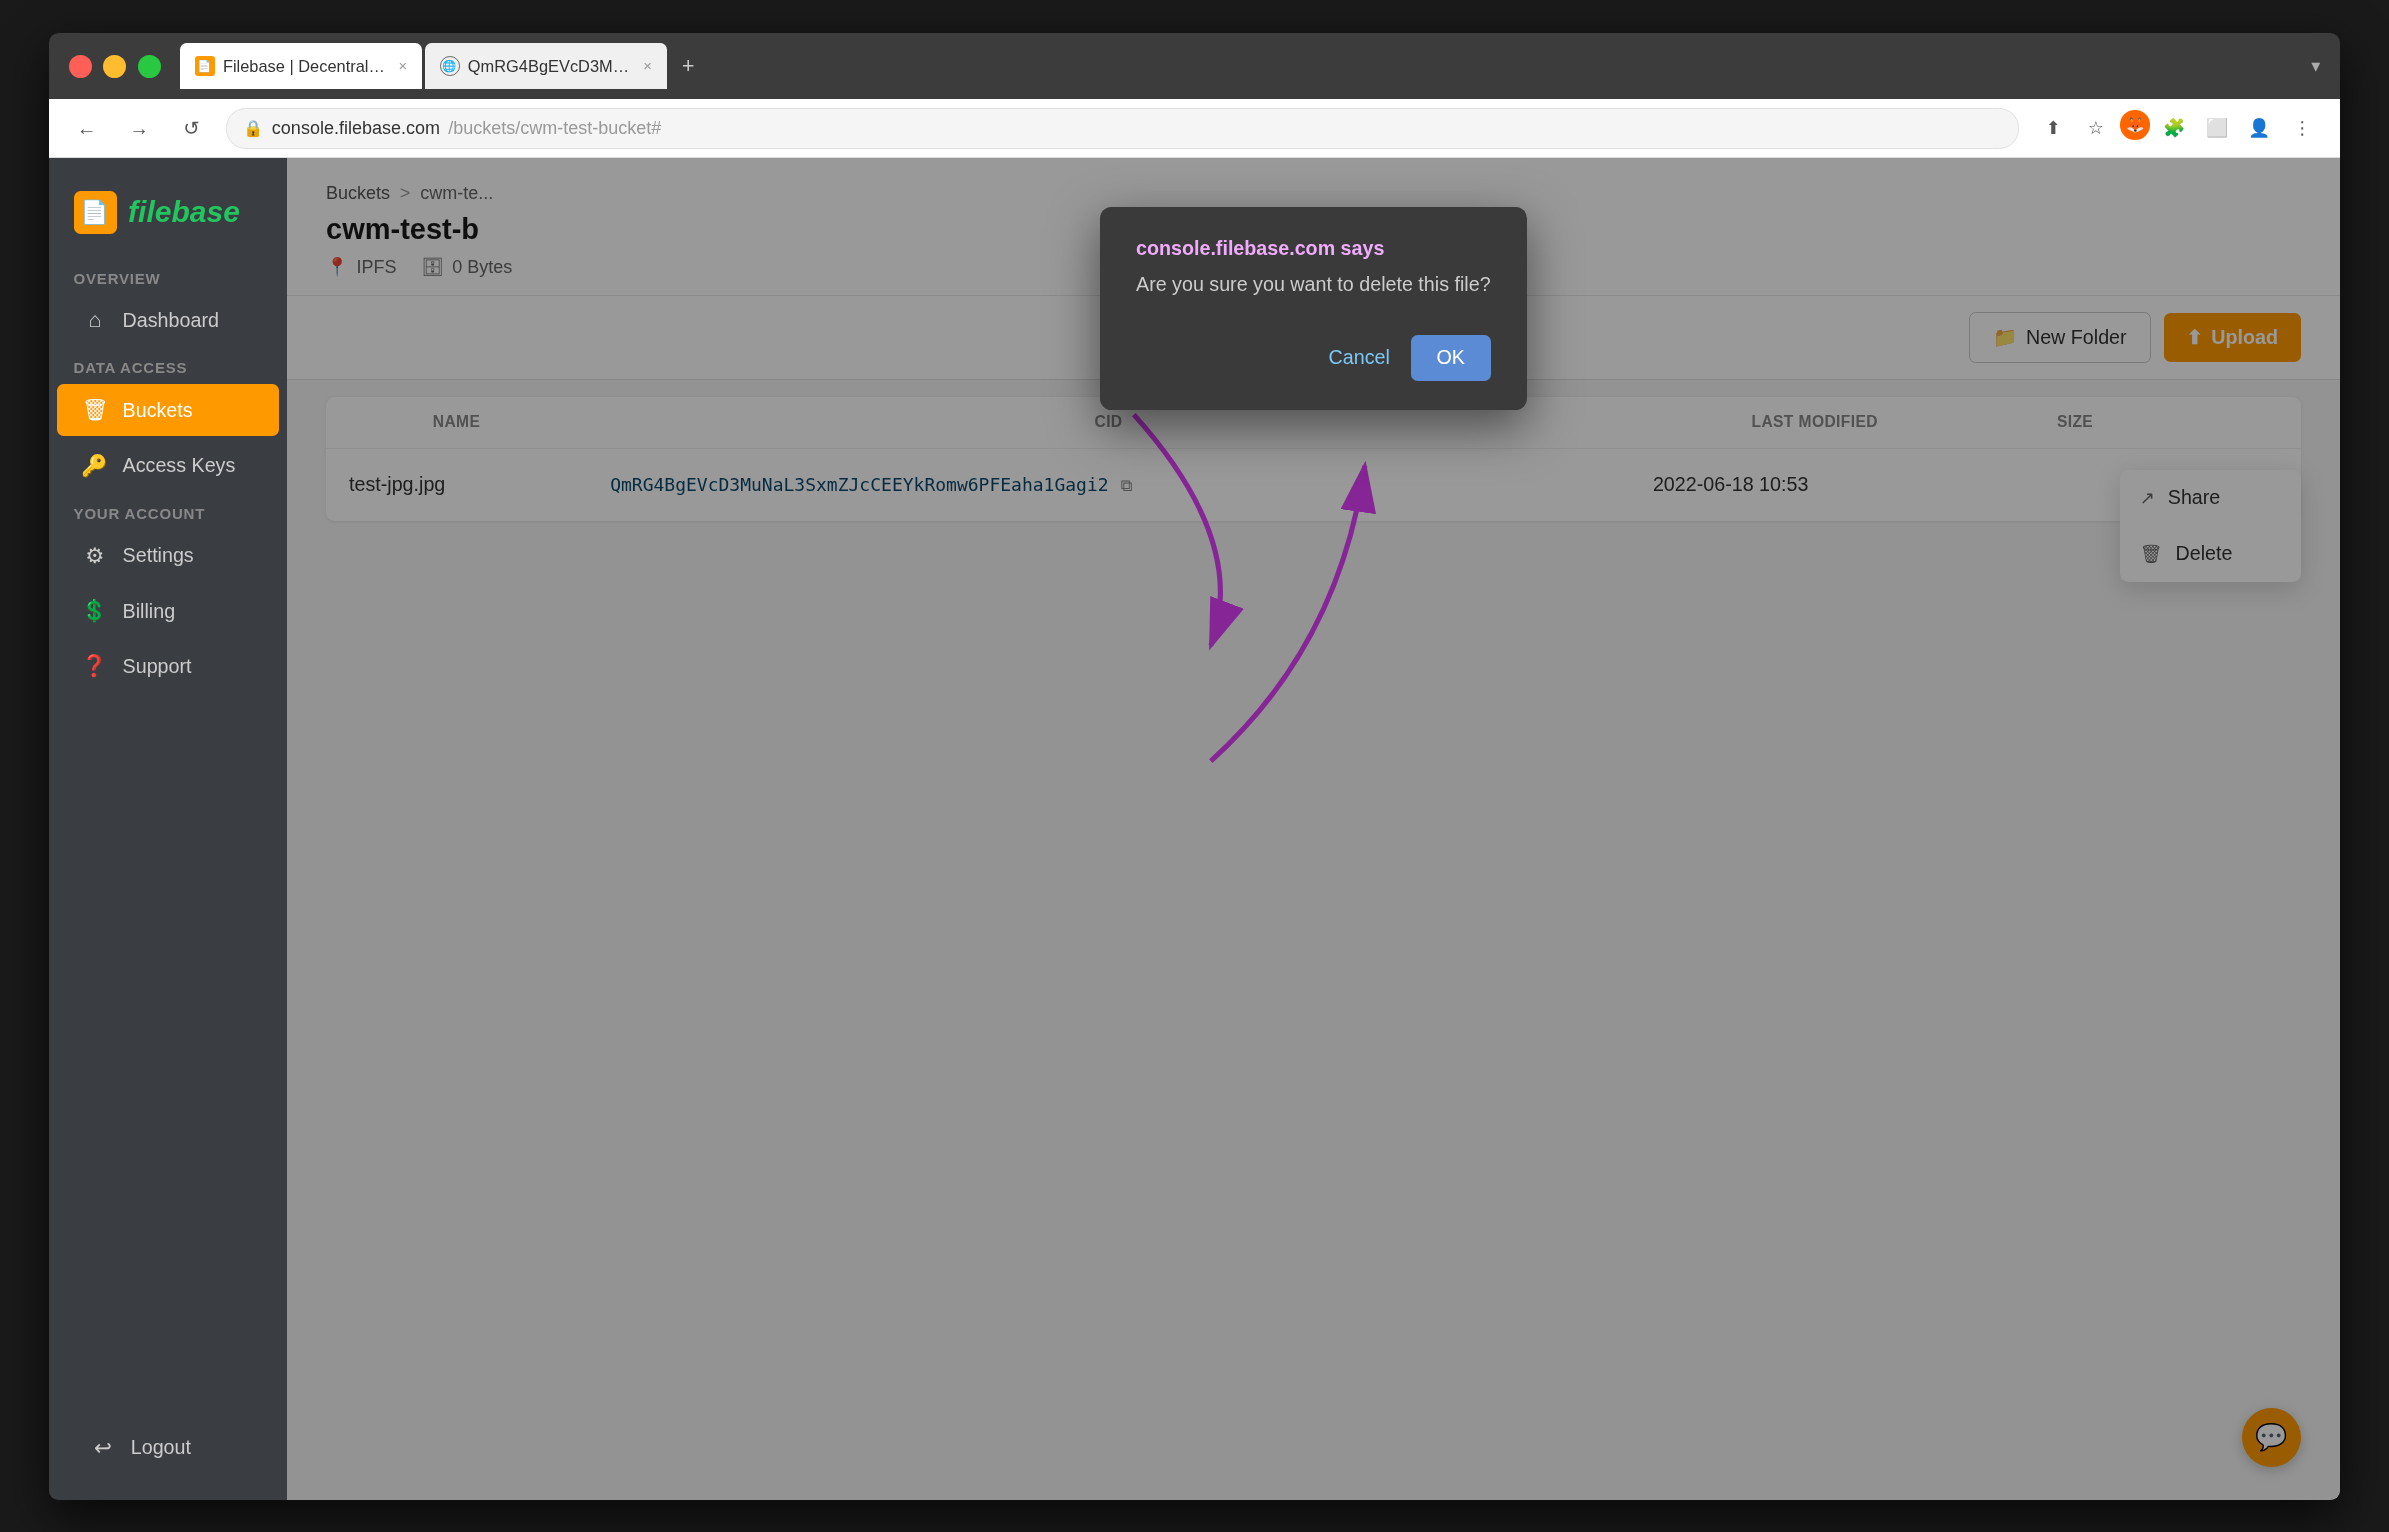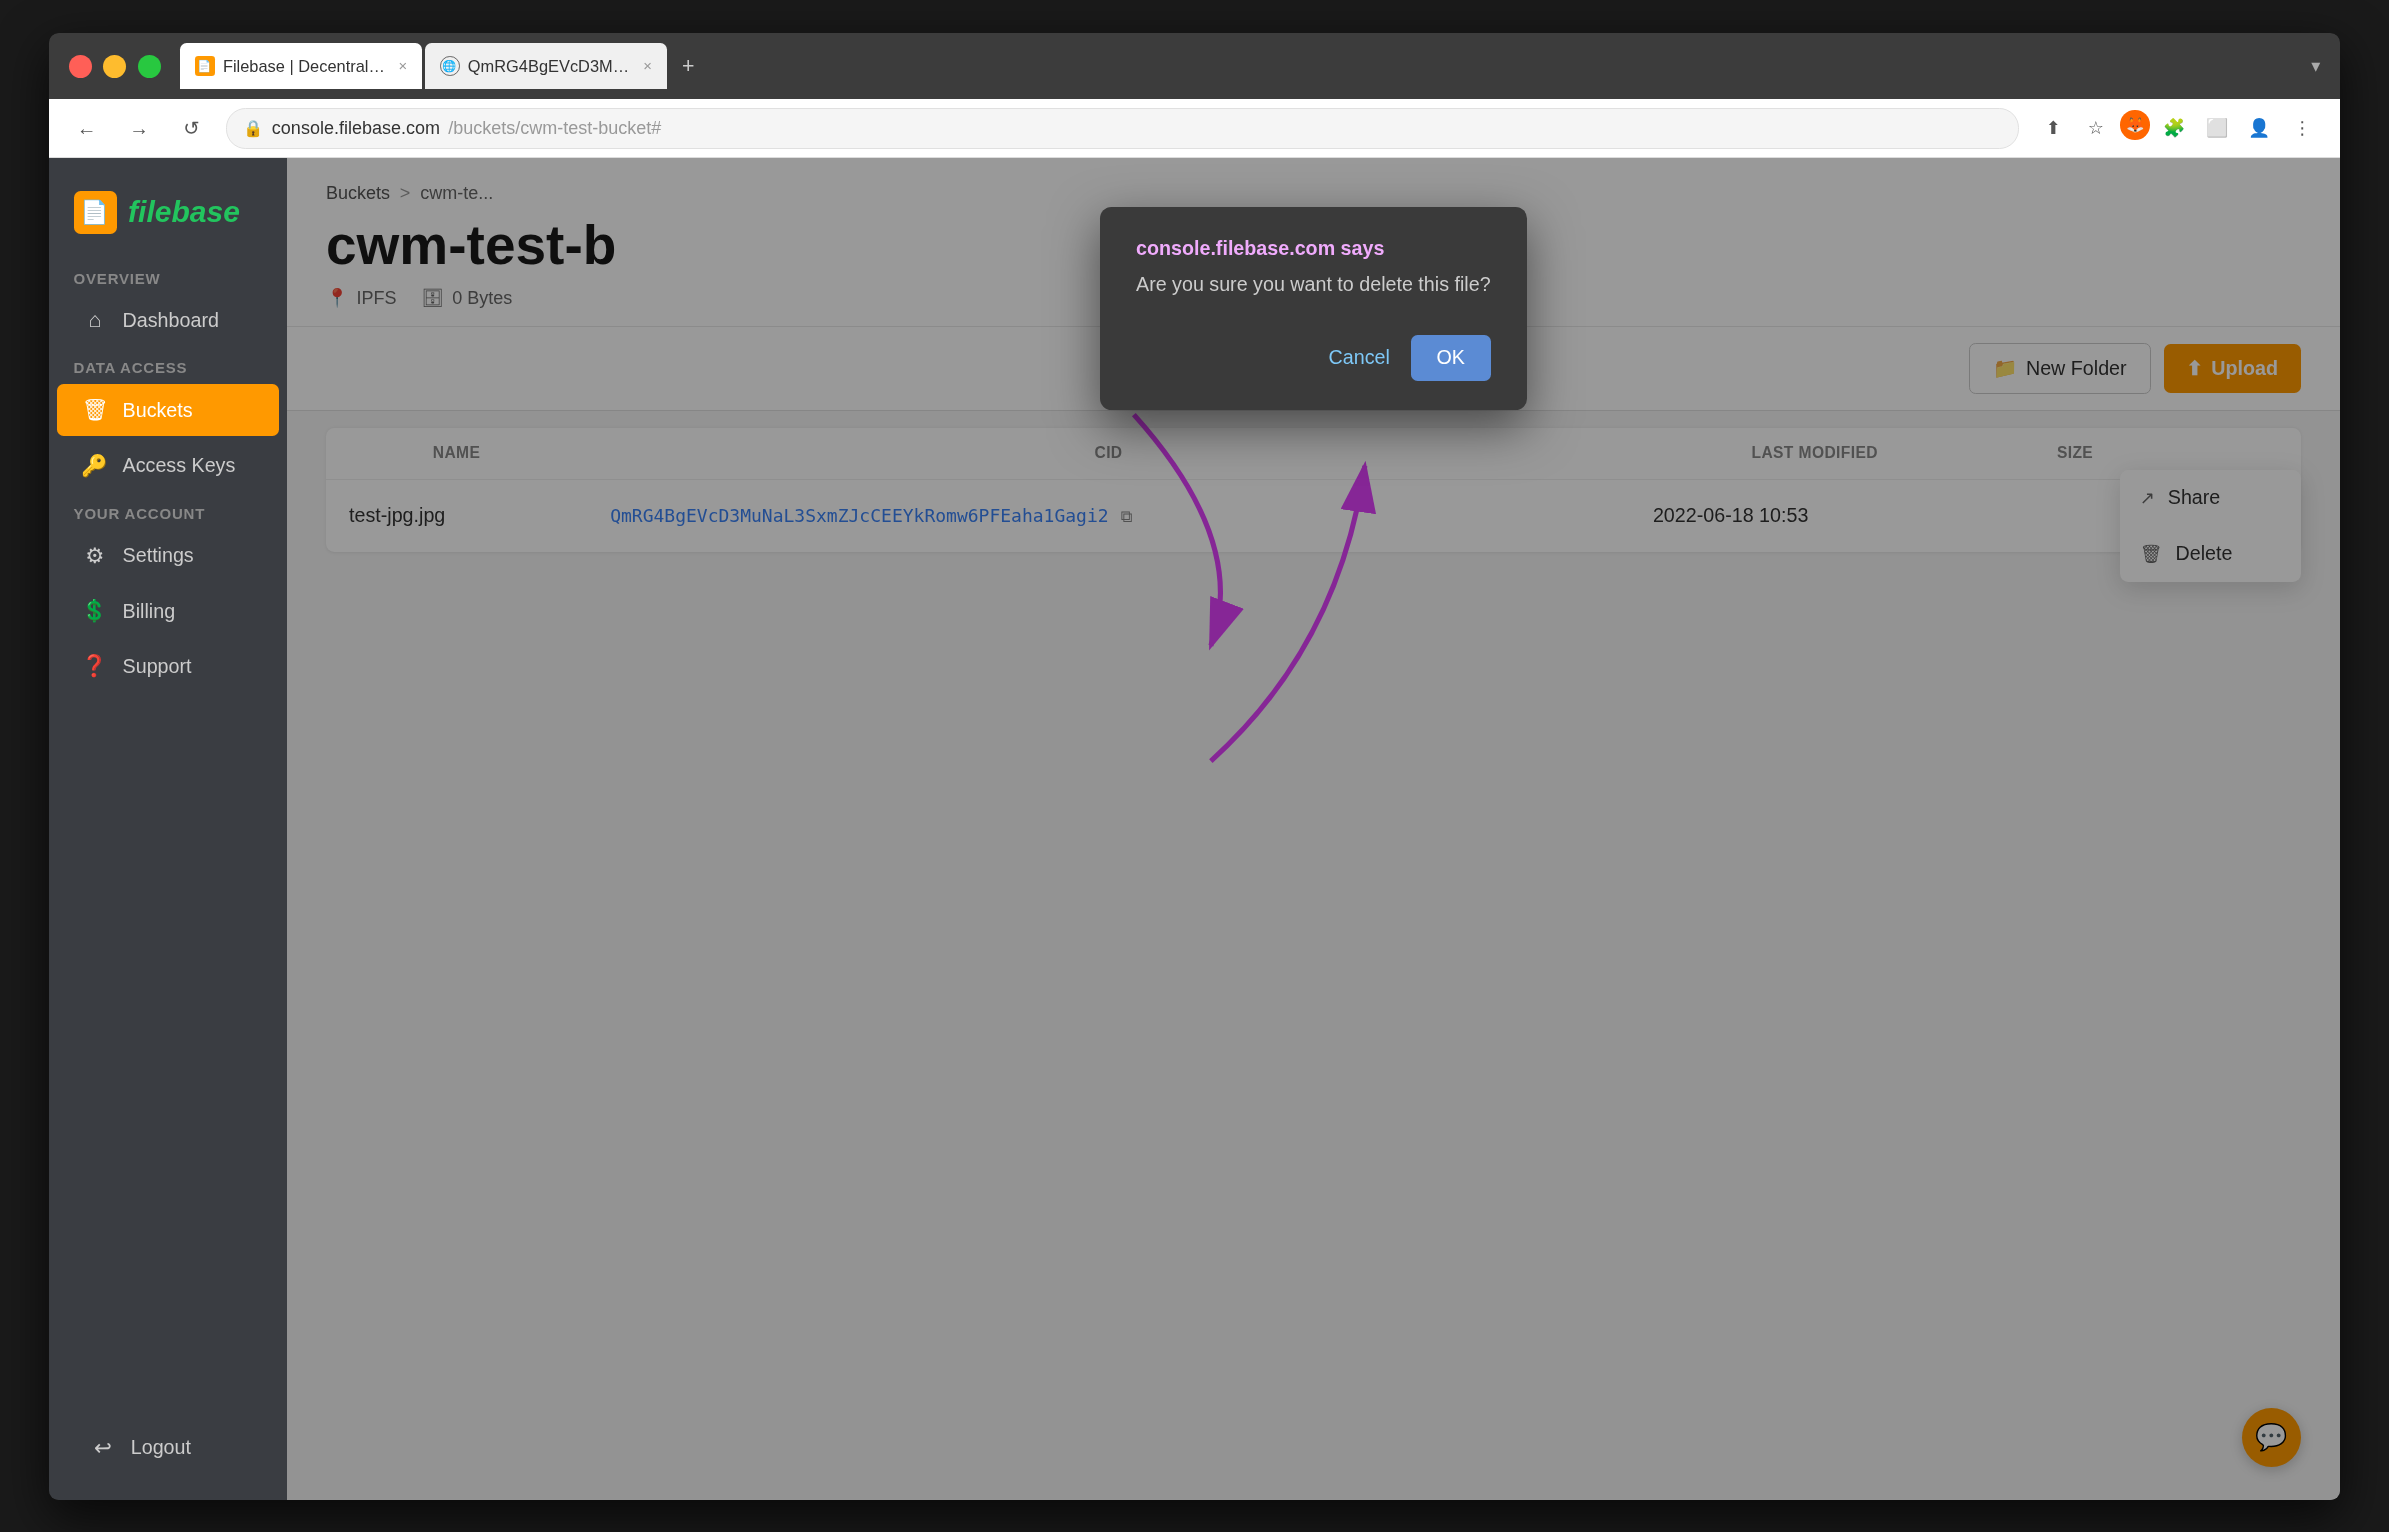--- a/index.html
+++ b/index.html
@@ -324,21 +324,21 @@
       text-decoration: none;
     }
 
     .breadcrumb-sep { color: #999; }
 
     .breadcrumb-current {
       color: #666;
     }
 
     .page-title {
-      font-size: 55px;
+      font-size: 29px;
       font-weight: 800;
       color: #1a1a1a;
       margin-bottom: 9.8px;
     }
 
     .page-meta {
       display: flex;
       align-items: center;
       gap: 24.6px;
       padding-bottom: 16.4px;
@@ -423,21 +423,21 @@
     .table td {
       font-size: 19.7px;
       color: #333;
       padding: 18px 23px;
       border-bottom: 0.8px solid #f0f0f0;
     }
 
     .table tr:last-child td { border-bottom: none; }
 
     .cid-text {
-      color: #3b82f6;
+      color: #0c4a6e;
       font-family: monospace;
       font-size: 18px;
     }
 
     .copy-icon {
       font-size: 16.4px;
       color: #888;
       cursor: pointer;
       margin-left: 6.6px;
     }

